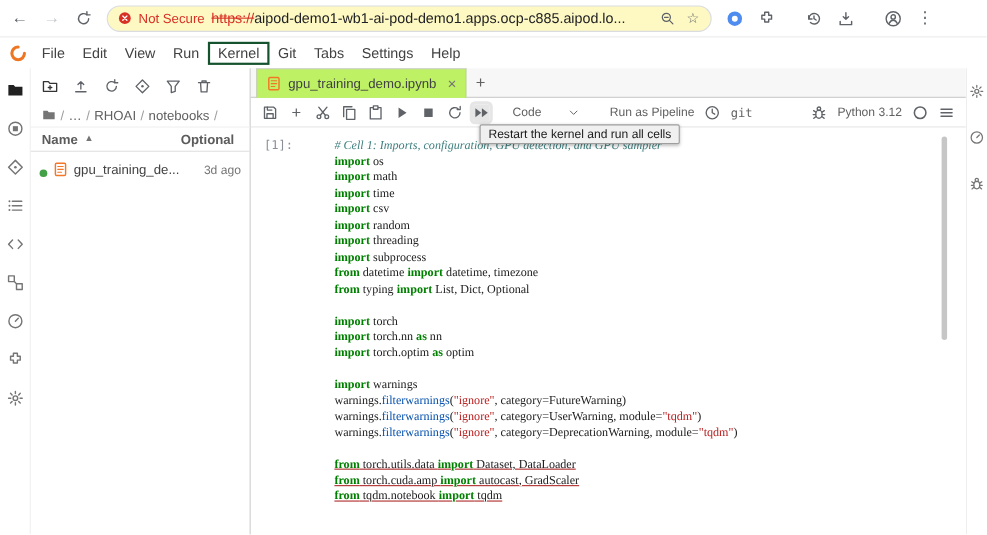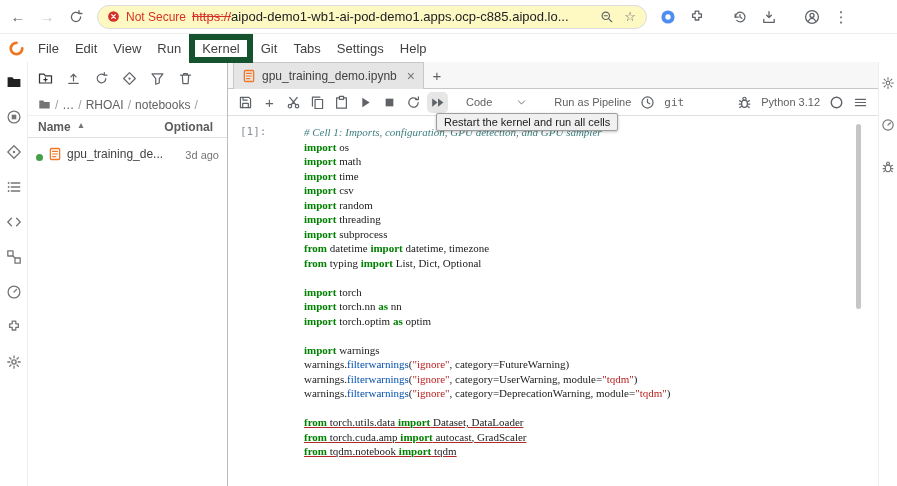--- a/index.html
+++ b/index.html
@@ -18,21 +18,21 @@
   .struck{color:#d93025;text-decoration:line-through}
   .omni-right{display:flex;align-items:center;gap:9px;margin-left:auto}
   .omni-right .bicon{width:14px;height:14px;font-size:13px}
   .gap-lg{margin-left:14px}
 
   
   .menubar{position:absolute;top:34px;left:0;width:897px;height:28px;display:flex;align-items:center;padding:0 6px;background:#fff;z-index:9}
   .logo{width:17px;height:17px;margin:0 5px 0 2px;flex:0 0 auto}
   #menu-items{display:flex;align-items:center}
   .menu-item{font-size:13px;color:#424242;padding:2px 8px;cursor:default;white-space:nowrap}
-  .menu-item.active{border:6px solid #14532d;padding:1px 7px}
+  .menu-item.active{border:2px solid #14532d;padding:1px 7px}
 
   
   .content{position:absolute;top:62px;left:0;width:897px;height:424px;display:flex}
   .left-strip{width:28px;border-right:1px solid #ededed;display:flex;flex-direction:column;align-items:center;padding-top:12px;gap:19px;background:#fff}
   .side-icon{width:16px;height:16px;color:#757575;flex:0 0 auto}
   .side-icon.active{color:#212121}
 
   .file-panel{width:200px;border-right:1px solid #bdbdbd;display:flex;flex-direction:column;font-size:12px;background:#fff}
   .fb-toolbar{height:32px;display:flex;align-items:center;gap:13px;padding:0 10px}
   .fbt-icon{width:15px;height:15px;color:#5f6368;flex:0 0 auto}
@@ -46,21 +46,21 @@
   .caret-up{font-size:9px;color:#757575}
   .h-mod{margin-left:auto;padding-right:4px}
   .file-row{height:23px;display:flex;align-items:flex-end;padding:0 8px;gap:5px;color:#424242}
   .run-dot{width:7px;height:7px;border-radius:50%;background:#43A047;flex:0 0 auto}
   .f-icon{width:14px;height:14px;flex:0 0 auto}
   .f-name{white-space:nowrap;overflow:hidden}
   .f-mod{margin-left:auto;color:#757575;font-size:11px}
 
   .main{flex:1;position:relative;display:flex;flex-direction:column;min-width:0;background:#fff}
   .tabbar{height:27px;background:#f7f7f7;border-bottom:1px solid #c7c7c7;display:flex;align-items:stretch;padding-left:5px}
-  .tab{background:#e5e5e5;border:1px solid #c7c7c7;border-bottom:none;display:flex;align-items:center;gap:6px;padding:0 8px;margin-bottom:-1px;position:relative;z-index:2}
+  .tab{background:#bef264;border:1px solid #c7c7c7;border-bottom:none;display:flex;align-items:center;gap:6px;padding:0 8px;margin-bottom:-1px;position:relative;z-index:2}
   .tab-icon{width:14px;height:14px;flex:0 0 auto}
   .tab-label{font-size:12px;color:#424242;white-space:nowrap}
   .tab-close{font-size:14px;color:#757575;margin-left:4px;cursor:default}
   .newtab{width:26px;display:flex;align-items:center;justify-content:center;font-size:15px;color:#616161}
 
   .nb-toolbar{height:27px;border-bottom:1px solid #e0e0e0;display:flex;align-items:center;gap:9px;padding:0 10px;background:#fff}
   .tbicon{width:15px;height:15px;color:#5f6368;display:flex;align-items:center;justify-content:center;font-size:15px;line-height:1;flex:0 0 auto}
   .tbicon.hl{background:#e6e6e6;border-radius:2px;outline:3px solid #e6e6e6}
   .tb-label{font-size:11px;color:#616161;white-space:nowrap}
   .mono{font-family:"DejaVu Sans Mono","Liberation Mono",monospace;font-size:11px}

